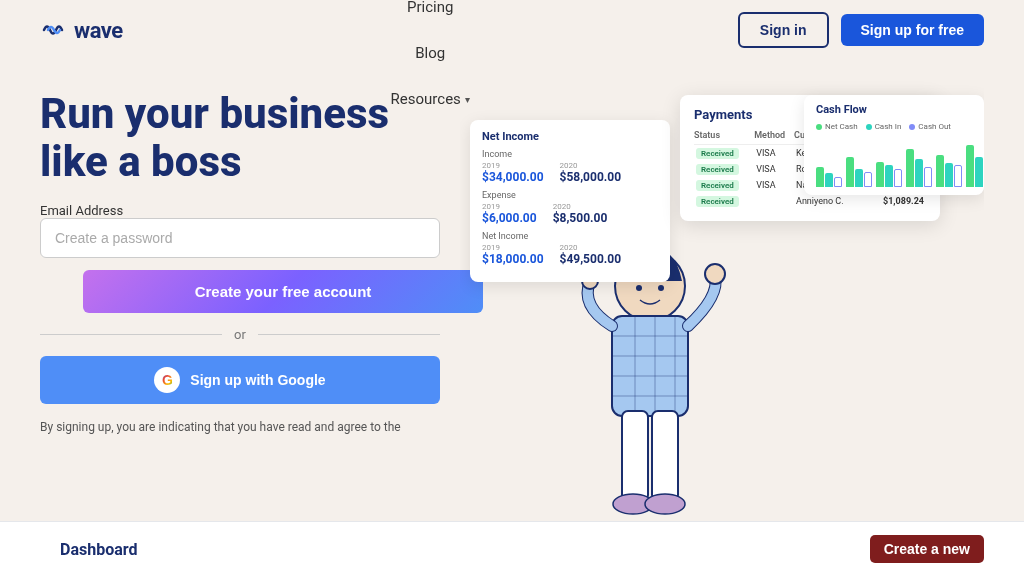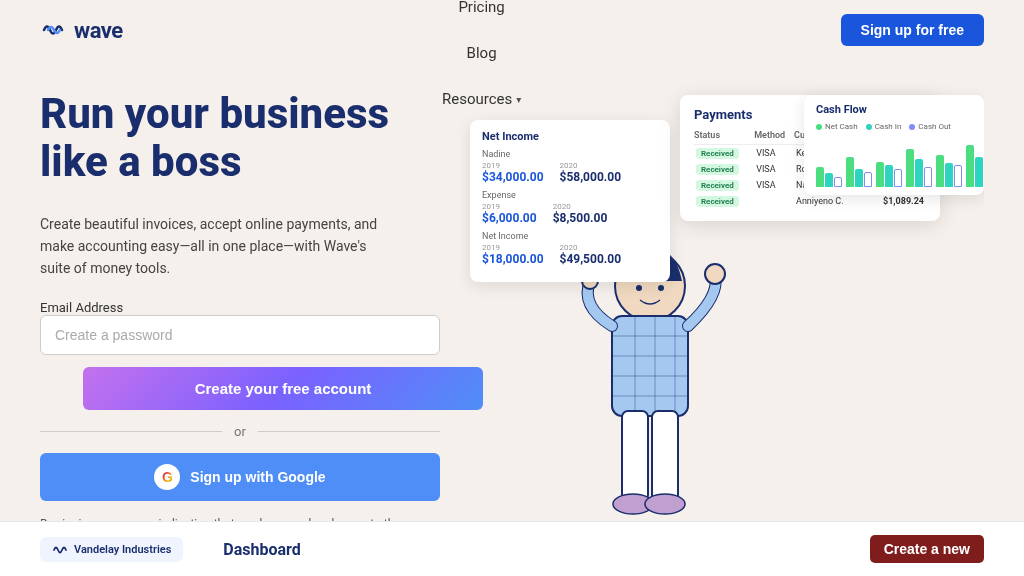--- a/index.html
+++ b/index.html
@@ -91,21 +91,21 @@
     
     .left-section {
       flex: 0 0 400px;
       padding-top: 10px;
     }
     .hero-title {
       font-size: 42px;
       font-weight: 800;
       color: #1a2e6e;
       line-height: 1.15;
-      margin-bottom: 26px;
+      margin-bottom: 16px;
     }
     .hero-subtitle {
       font-size: 14px;
       color: #444;
       line-height: 1.6;
       margin-bottom: 20px;
       max-width: 360px;
     }
     .form-label {
       font-size: 13px;
@@ -443,29 +443,29 @@
     </a>
     <a class="nav-link">
       <span>Blog</span>
     </a>
     <a class="nav-link">
       <span>Resources</span>
       <span class="chevron">▾</span>
     </a>
   </div>
   <div class="nav-actions">
+    <button class="btn-signin">Sign in</button>
     <button class="btn-signup-nav">Sign up for free</button>
   </div>
 </nav>
 
 <div class="main">
 
   <div class="left-section">
     <h1 class="hero-title">Run your business like a boss</h1>
-    <p class="hero-subtitle">Create beautiful invoices, accept online payments, and make accounting easy—all in one place—with Wave's suite of money tools.</p>
 
     <label class="form-label email-label-wrapper">Email Address</label>
 
     <input class="form-input" type="password" placeholder="Create a password" style="">
 
     <button class="btn-create">Create your free account</button>
 
     <div class="or-divider">
       <div class="or-line"></div>
       <span class="or-text">or</span>
@@ -530,21 +530,21 @@
         <ellipse cx="125" cy="278" rx="20" ry="10" fill="#c0a0d0" stroke="#1a2e6e" stroke-width="1.5"></ellipse>
       </svg>
     </div>
 
     <span class="music-note" style="top:120px; left:60px; font-size:16px;">♪</span>
     <span class="music-note" style="top:90px; left:260px; font-size:18px;">♪</span>
 
     <div class="income-card" style="top:40px; left:10px;">
       <div class="income-title">Net Income</div>
       <div class="income-row">
-        <div class="income-label">Nadine</div>
+        <div class="income-label">Income</div>
         <div class="income-values">
           <div>
             <div class="income-year">2019</div>
             <div class="income-amount">$34,000.00</div>
           </div>
           <div>
             <div class="income-year">2020</div>
             <div class="income-amount-2020">$58,000.00</div>
           </div>
         </div>
@@ -665,21 +665,15 @@
 
         </div>
 
       </div>
     </div>
 
   </div>
 </div>
 
 <div class="bottom-preview">
-  <div class="preview-logo">
-    <svg class="preview-logo-icon" viewBox="0 0 16 13" fill="none">
-      <path d="M2 7 Q4 2, 6 7 Q8 12, 10 7 Q12 2, 14 7" stroke="#1a2e6e" stroke-width="1.8" fill="none" stroke-linecap="round"></path>
-    </svg>
-    <span class="preview-company">Vandelay Industries</span>
-  </div>
   <span class="preview-dashboard">Dashboard</span>
   <button class="preview-create-btn">Create a new</button>
 </div>
 
 </body></html>

